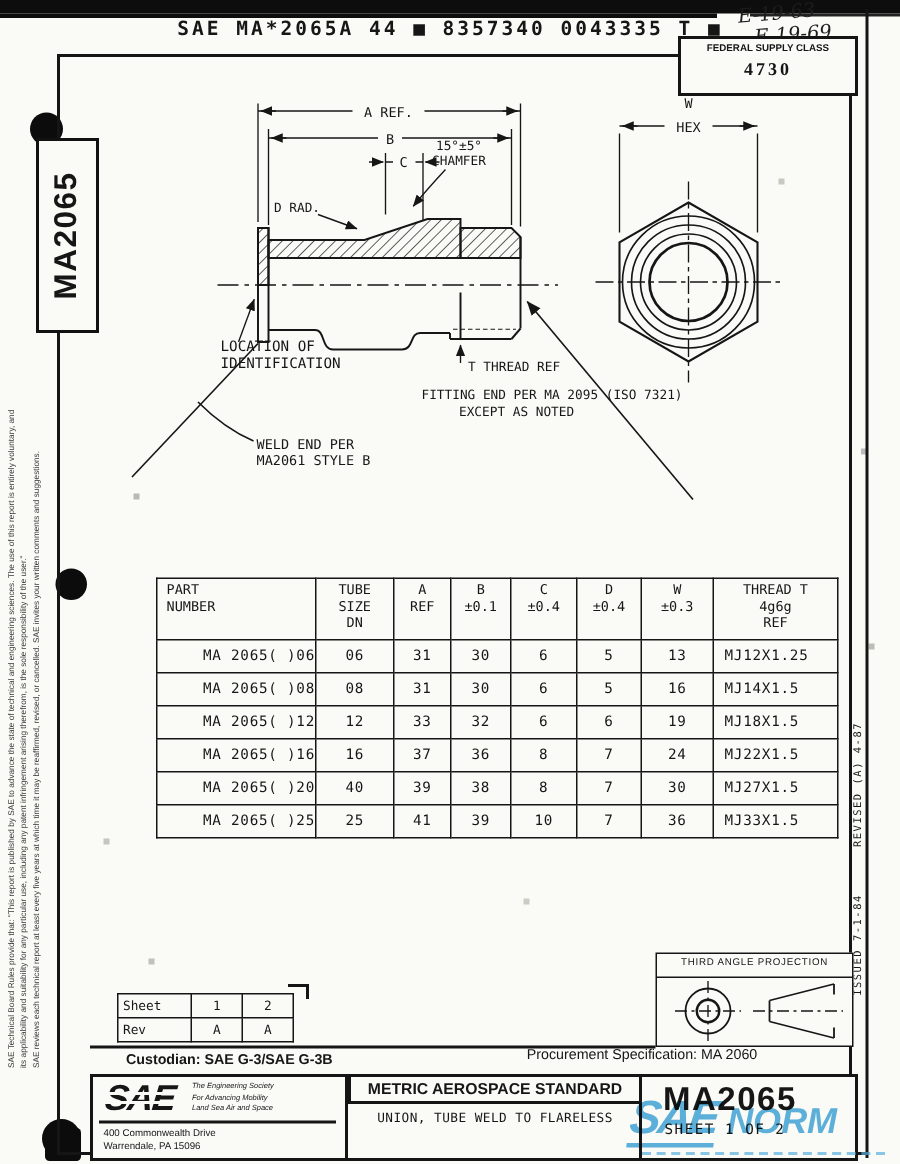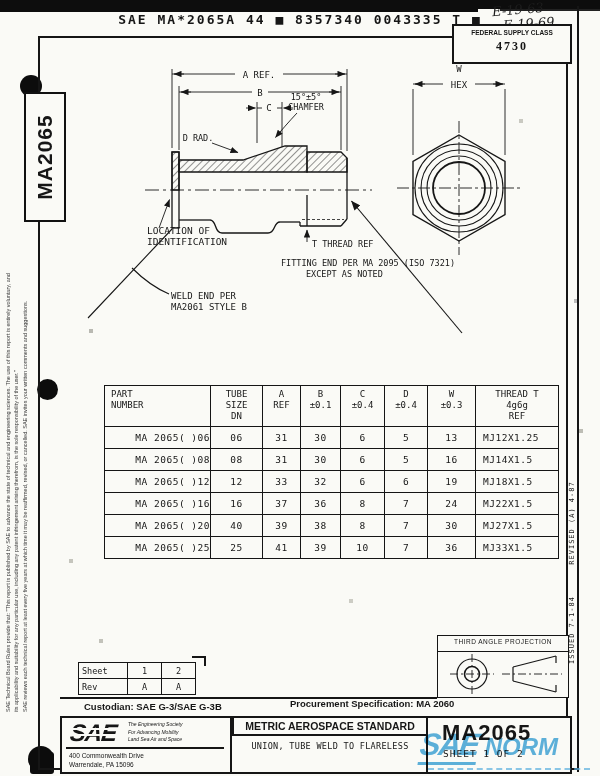--- a/index.html
+++ b/index.html
@@ -70,22 +70,22 @@
   table.rev td{border:1.5px solid #151515;font-size:8.5px;height:15px;padding:0 3px;}
   td.rl{width:42px;}td.rc{width:27px;text-align:center;}
   .bracket-h{left:192px;top:656px;width:14px;height:2px;background:#151515;}
   .bracket-v{left:204px;top:656px;width:2px;height:10px;background:#151515;}
   
   .proj-box{left:437px;top:635px;width:130px;height:61px;border:1.5px solid #151515;background:#fafaf6;}
   .proj-title{border-bottom:1.5px solid #151515;height:13px;text-align:center;
               font-family:"Liberation Sans",sans-serif;font-size:6.5px;padding-top:2px;letter-spacing:0.5px;}
   .strip-line{left:60px;top:697px;width:377px;height:2px;background:#151515;}
   .custodian{left:84px;top:701px;font-family:"Liberation Sans",sans-serif;font-weight:bold;font-size:9.5px;}
-  .procurement{left:290px;top:698px;width:276px;text-align:left;font-family:"Liberation Sans",sans-serif;
-               font-weight:bold;font-size:9.5px;}
+  .procurement{left:290px;top:698px;width:276px;text-align:center;font-family:"Liberation Sans",sans-serif;
+               font-weight:normal;font-size:9.5px;}
   
   .footer-box{left:60px;top:716px;width:508px;height:54px;border:2px solid #151515;background:#fafaf6;}
   .f-left{position:absolute;left:0;top:0;width:168px;height:100%;border-right:2px solid #151515;}
   .f-mid{position:absolute;left:170px;top:0;width:196px;height:100%;}
   .f-right{position:absolute;left:364px;top:0;width:142px;height:100%;border-left:2px solid #151515;}
   .sae-logo{position:absolute;left:8px;top:1px;font-family:"Liberation Sans",sans-serif;
             font-weight:bold;font-style:italic;font-size:24px;letter-spacing:-1px;transform:skewX(-6deg);}
   .logo-stripe{position:absolute;background:#fafaf6;height:2px;}
   .tagline{position:absolute;left:66px;top:3px;font-family:"Liberation Sans",sans-serif;font-size:5px;
            font-style:italic;line-height:1.5;}

